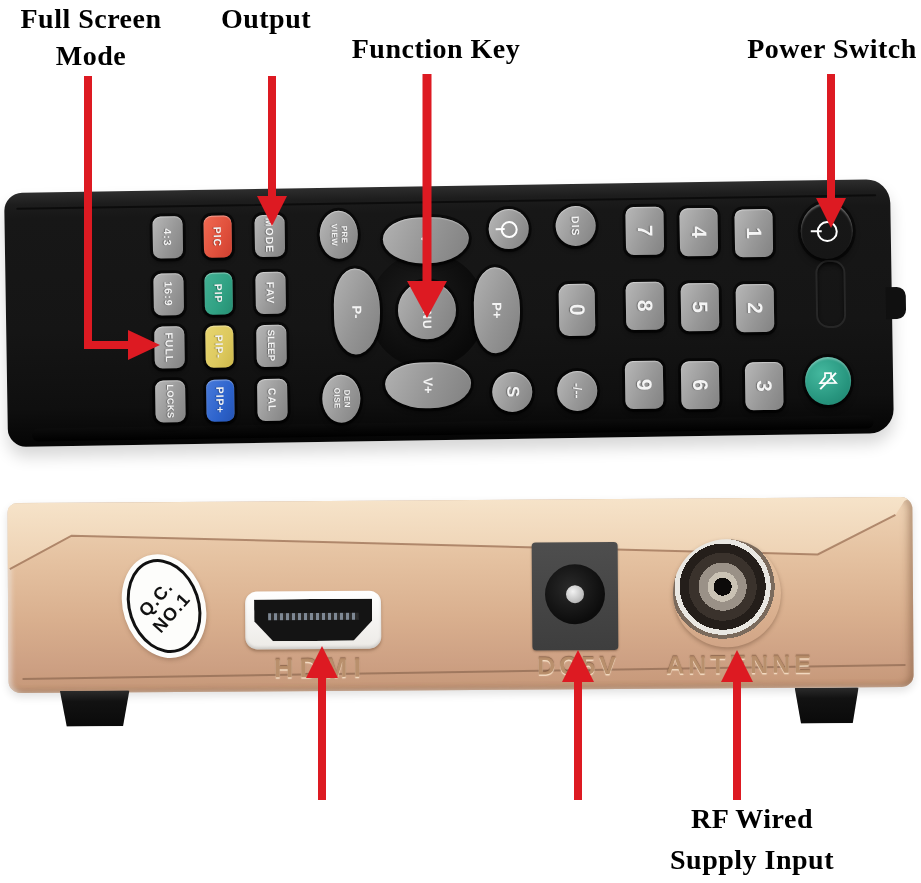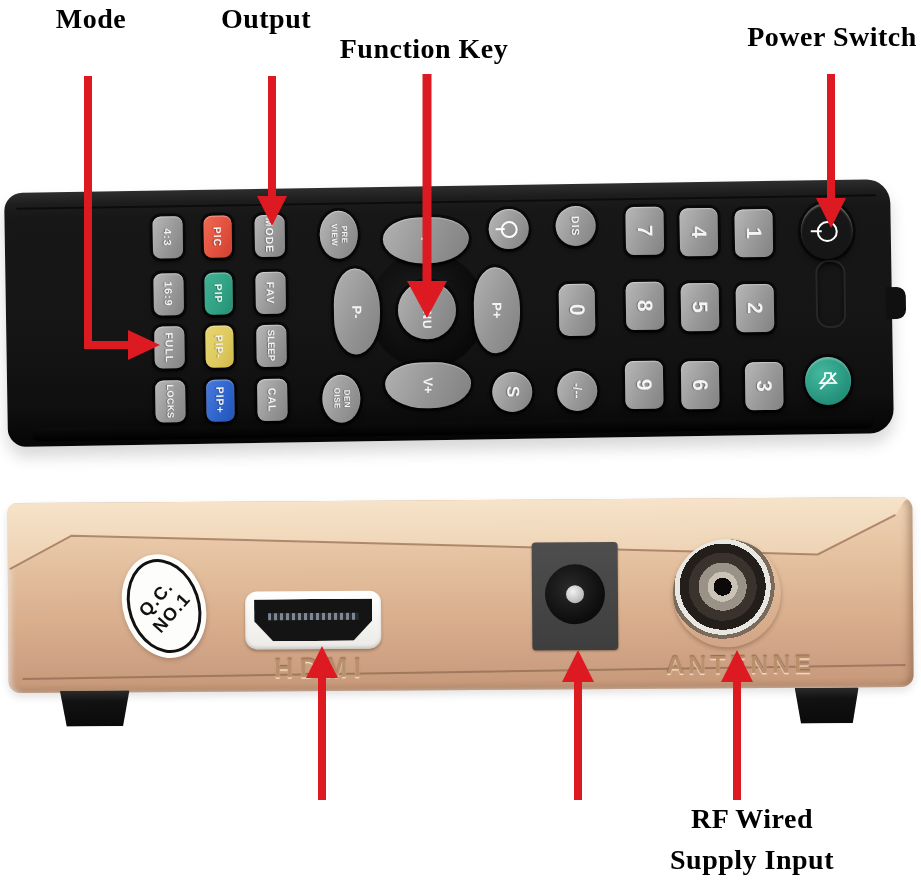--- a/index.html
+++ b/index.html
@@ -87,27 +87,28 @@
       box-shadow:0 2px 4px rgba(90,60,40,.4);}
   .foot{position:absolute;background:linear-gradient(#2c2c2c,#121212 30%,#0a0a0a);
         clip-path:polygon(3% 0,97% 0,88% 100%,12% 100%);border-radius:4px;}
 </style>
 </head>
 <body>
 
 <div class="stage">
 
   <div class="callout" style="left:5px;top:0;width:172px;">
+    <div>Full Screen</div>
     <div>Mode</div>
   </div>
   <div class="callout" style="left:180px;top:0;width:172px;">
     <div>Output</div>
   </div>
-  <div class="callout" style="left:334px;top:30px;width:180px;">Function Key</div>
-  <div class="callout" style="left:742px;top:18px;width:180px;">Power Switch</div>
+  <div class="callout" style="left:346px;top:30px;width:180px;">Function Key</div>
+  <div class="callout" style="left:742px;top:30px;width:180px;">Power Switch</div>
 
   <div class="remote">
     <div class="remote-seam"></div>
     <div class="remote-bottom-strip"></div>
     <div class="edge-bump"></div>
     <div class="menu-recess"></div>
 
     <div class="btn gray vtext small-t" style="left:148px;top:26px;width:30px;height:42px;">4:3</div>
     <div class="btn gray vtext small-t" style="left:148px;top:83px;width:30px;height:42px;">16:9</div>
     <div class="btn gray vtext small-t" style="left:148px;top:136px;width:30px;height:42px;">FULL</div>
@@ -192,20 +193,21 @@
         <div class="hdmi-pins"></div>
       </div>
     </div>
     <div class="port-label" style="left:242px;top:152px;width:140px;font-size:27px;letter-spacing:6px;">HDMI</div>
 
     <div class="dc-jack">
       <div class="dc-hole">
         <div class="dc-pin"></div>
       </div>
     </div>
+    <div class="port-label" style="left:500px;top:152px;width:140px;font-size:25px;letter-spacing:4px;">DC5V</div>
 
     <div class="rf"></div>
     <div class="port-label" style="left:642px;top:152px;width:180px;font-size:25px;letter-spacing:4px;">ANTENNE</div>
 
     <div class="foot" style="left:49px;top:188px;width:74px;height:36px;"></div>
     <div class="foot" style="left:784px;top:190px;width:68px;height:36px;"></div>
   </div>
 
   <div class="callout bottom" style="left:652px;top:798px;width:200px;">
     <div>RF Wired</div>

